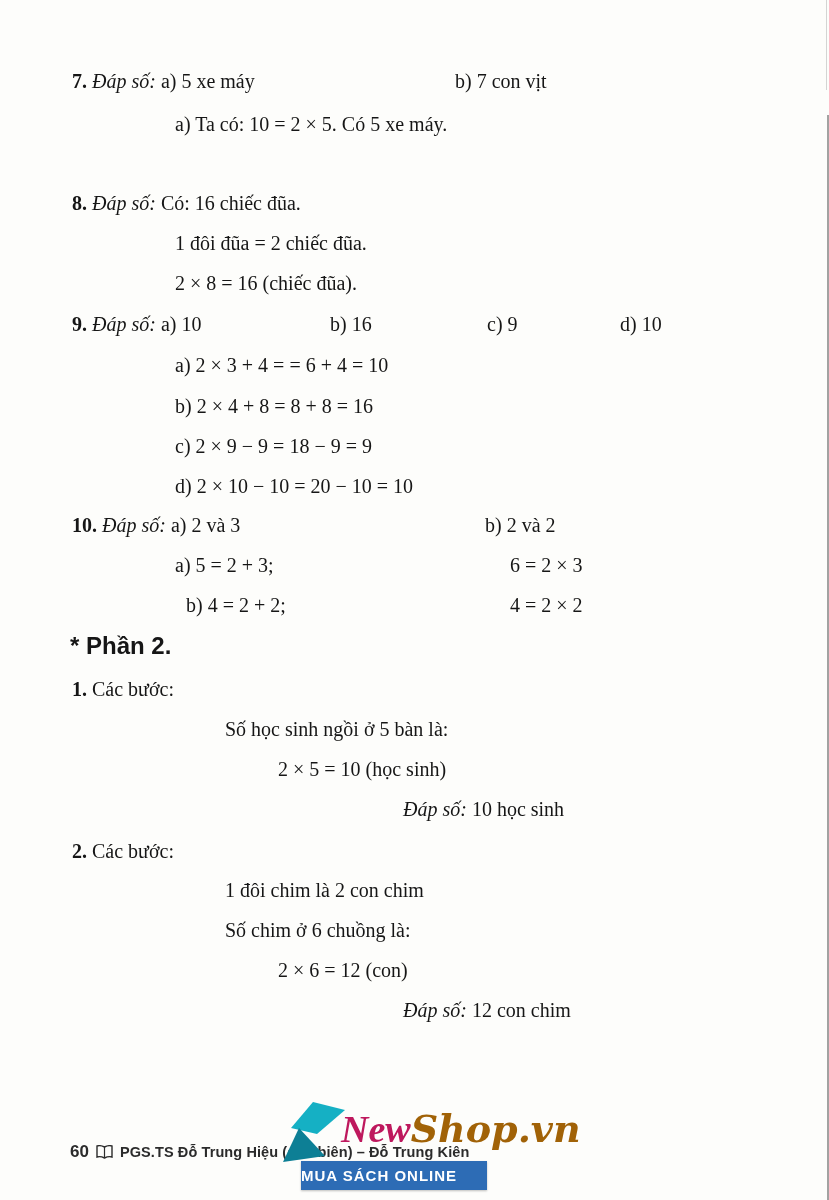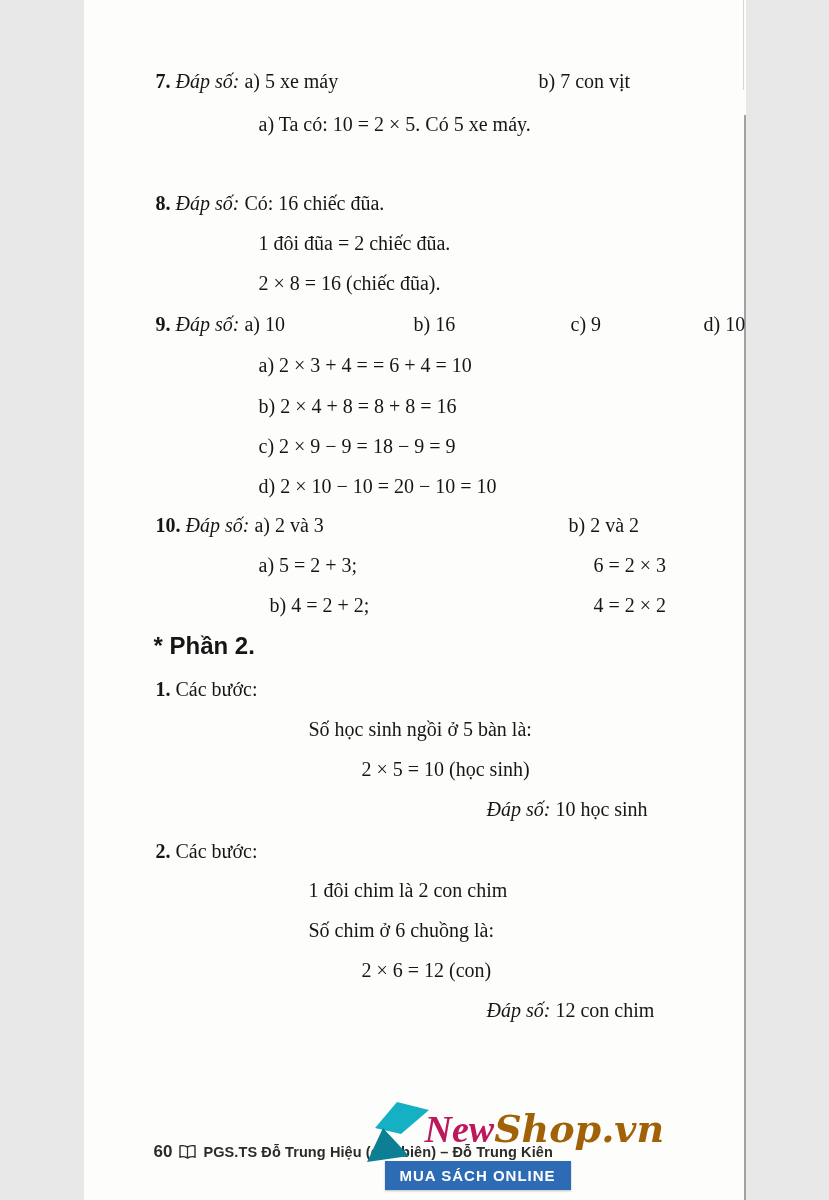--- a/index.html
+++ b/index.html
@@ -1,18 +1,18 @@
 <!DOCTYPE html>
 <html><head>
 <meta charset="utf-8">
 <style>
   html,body{margin:0;padding:0;background:#e8e8e8;}
   .page{
     position:relative;
-    width:662px;height:1200px;
+    width:829px;height:1200px;
     margin:0 auto;
     background:#fdfdfb;
     font-family:"Liberation Serif","DejaVu Serif",serif;
     font-size:20px;
     color:#161616;
     overflow:hidden;
   }
   .t{position:absolute;white-space:nowrap;line-height:1.2;}
   .b{font-weight:bold;}
   .i{font-style:italic;}
@@ -29,21 +29,21 @@
 
   
   .logo{position:absolute;top:1100px;left:283px;display:flex;align-items:flex-start;z-index:5;}
   .arrow{margin-top:2px;}
   .logotext{margin-left:-6px;margin-top:6px;white-space:nowrap;}
   .lnew{font-family:Liberation Serif, serif;font-style:italic;font-weight:bold;
         font-size:38px;color:#be185d;}
   .lshop{font-family:"DejaVu Serif",serif;font-style:italic;font-weight:bold;
          font-size:38px;color:#a16207;}
   .banner{position:absolute;top:1161px;left:301px;width:186px;height:29px;
-          background:#2d6cb5;display:flex;align-items:center;justify-content:center;z-index:6;
+          background:#2d6cb5;display:flex;align-items:center;justify-content:flex-start;z-index:6;
           box-shadow:0 1px 2px rgba(0,0,0,.25);}
   .banner span{font-family:"Liberation Sans","DejaVu Sans",sans-serif;
                font-weight:bold;font-size:15px;color:#ffffff;letter-spacing:1px;}
 </style>
 </head>
 <body>
 
 <div class="page">
 
   <div class="t" style="top:69px;left:72px">

